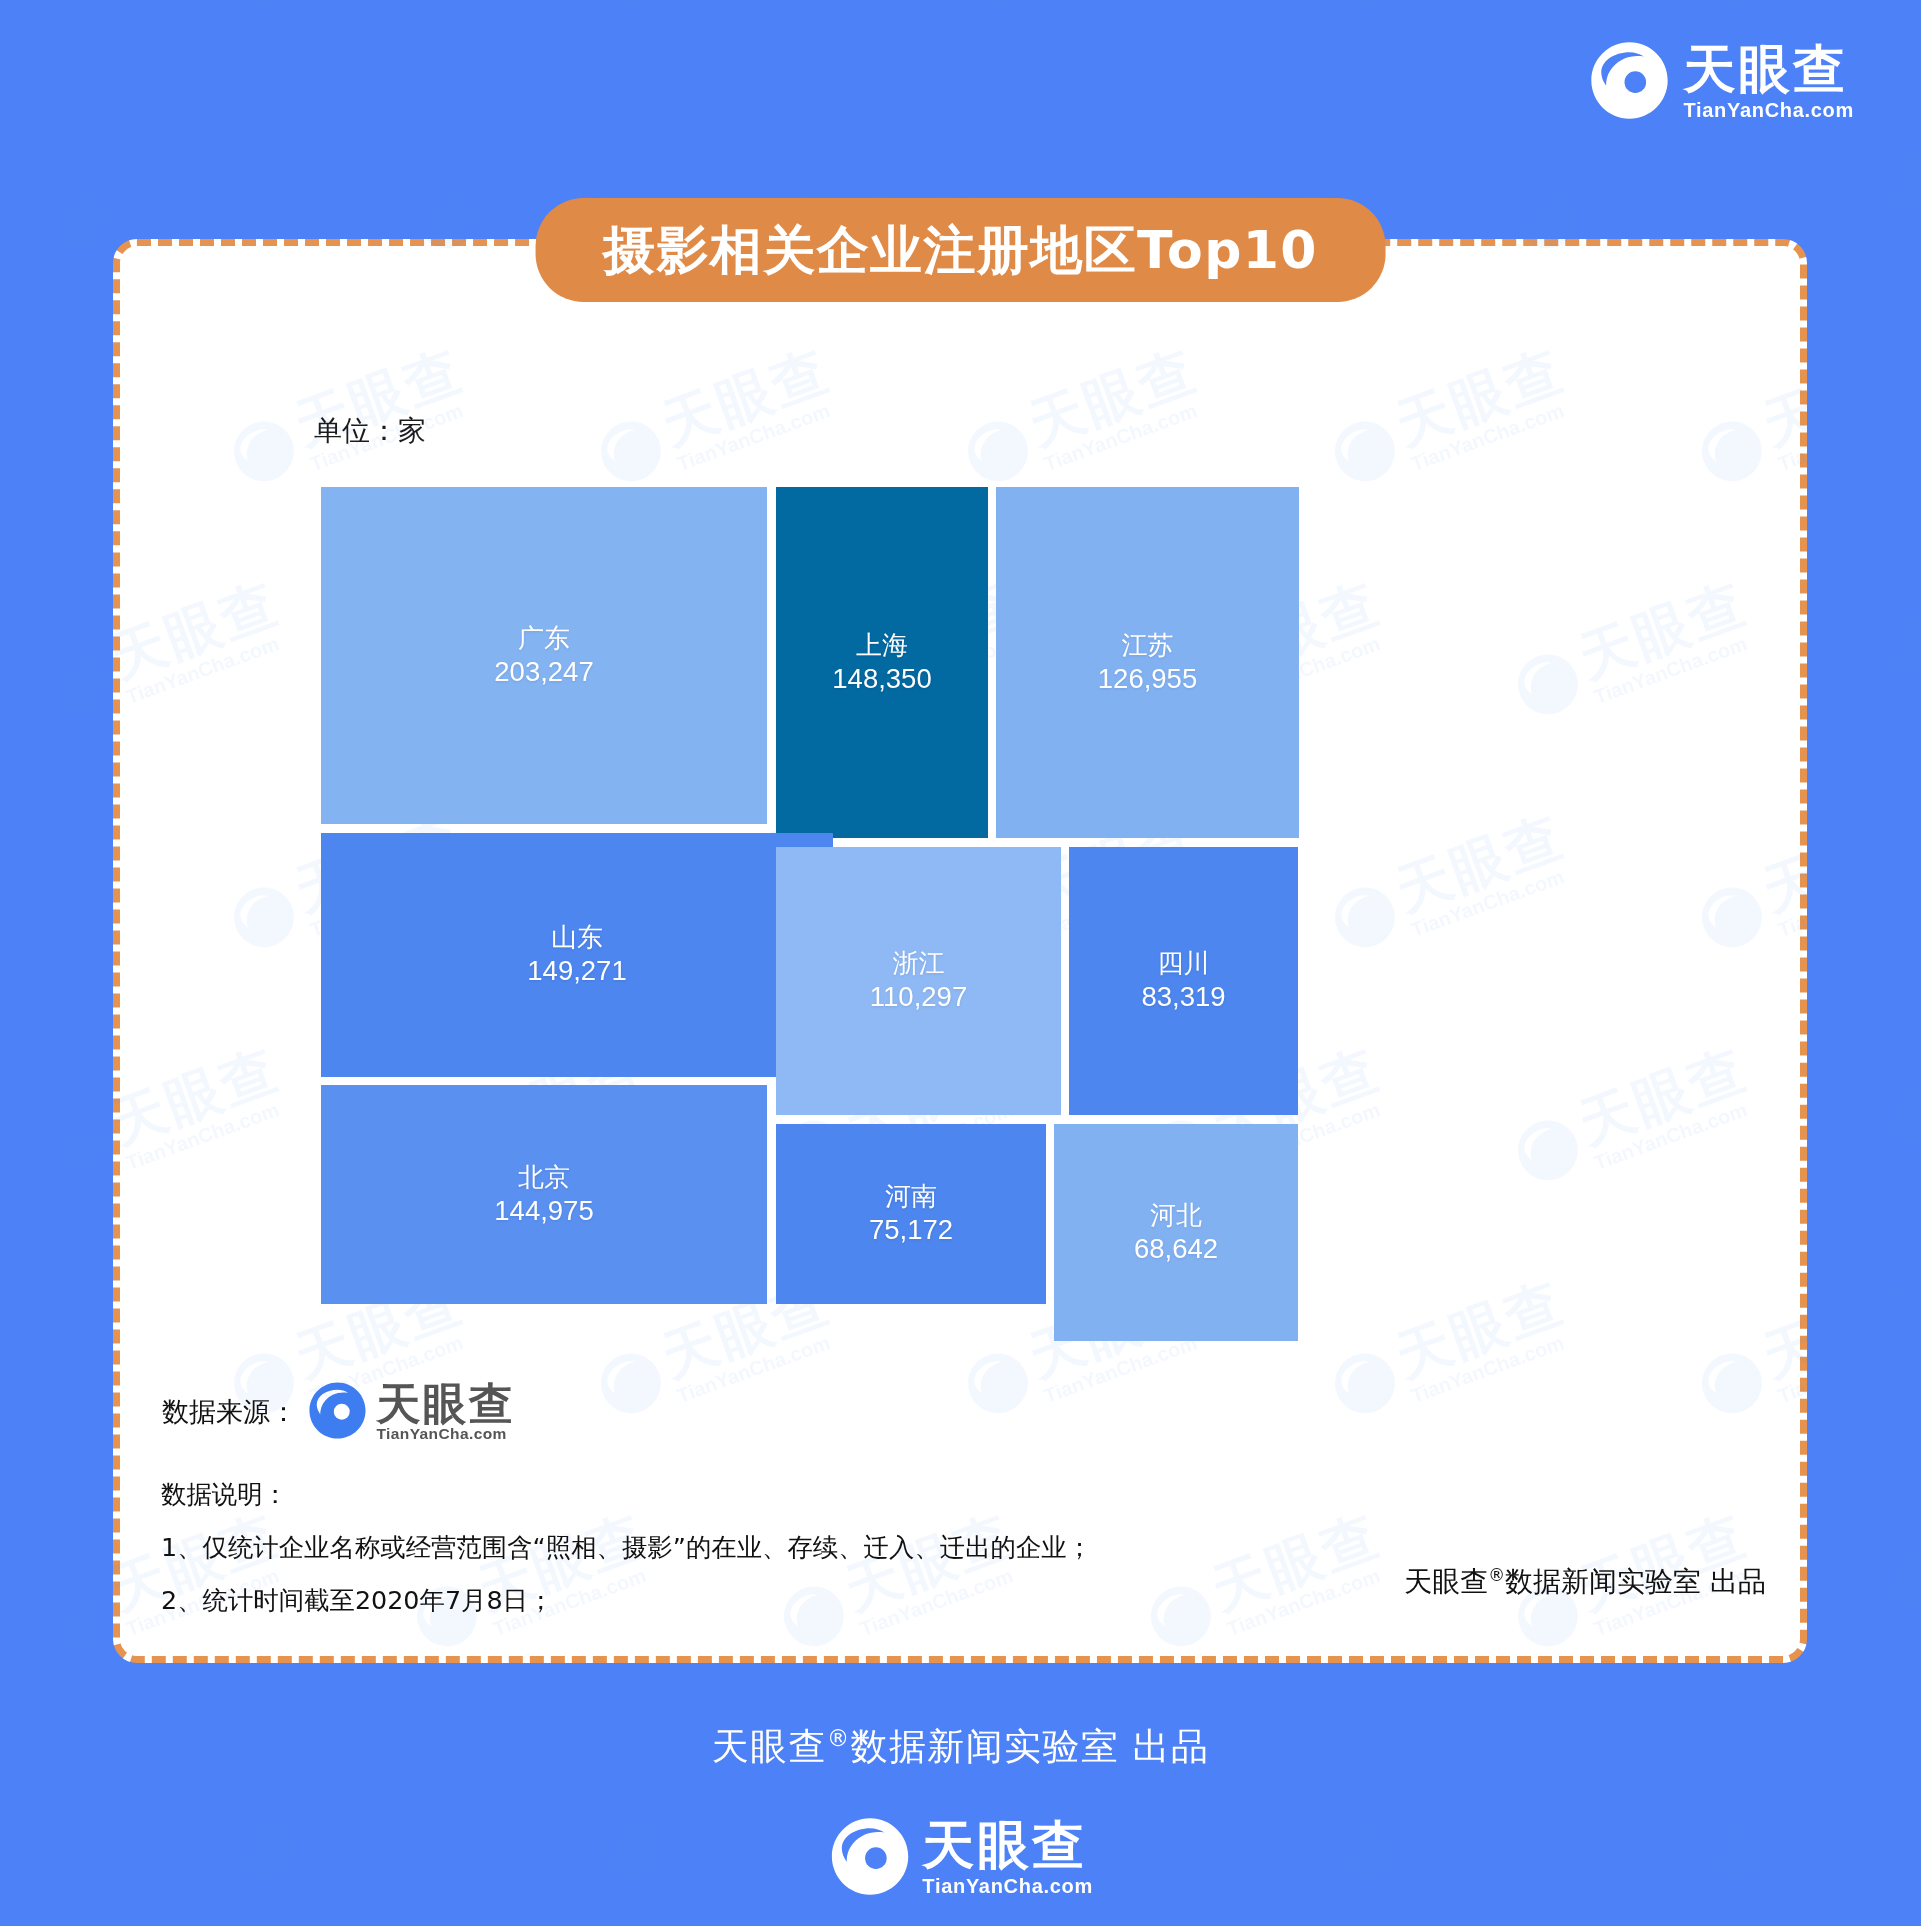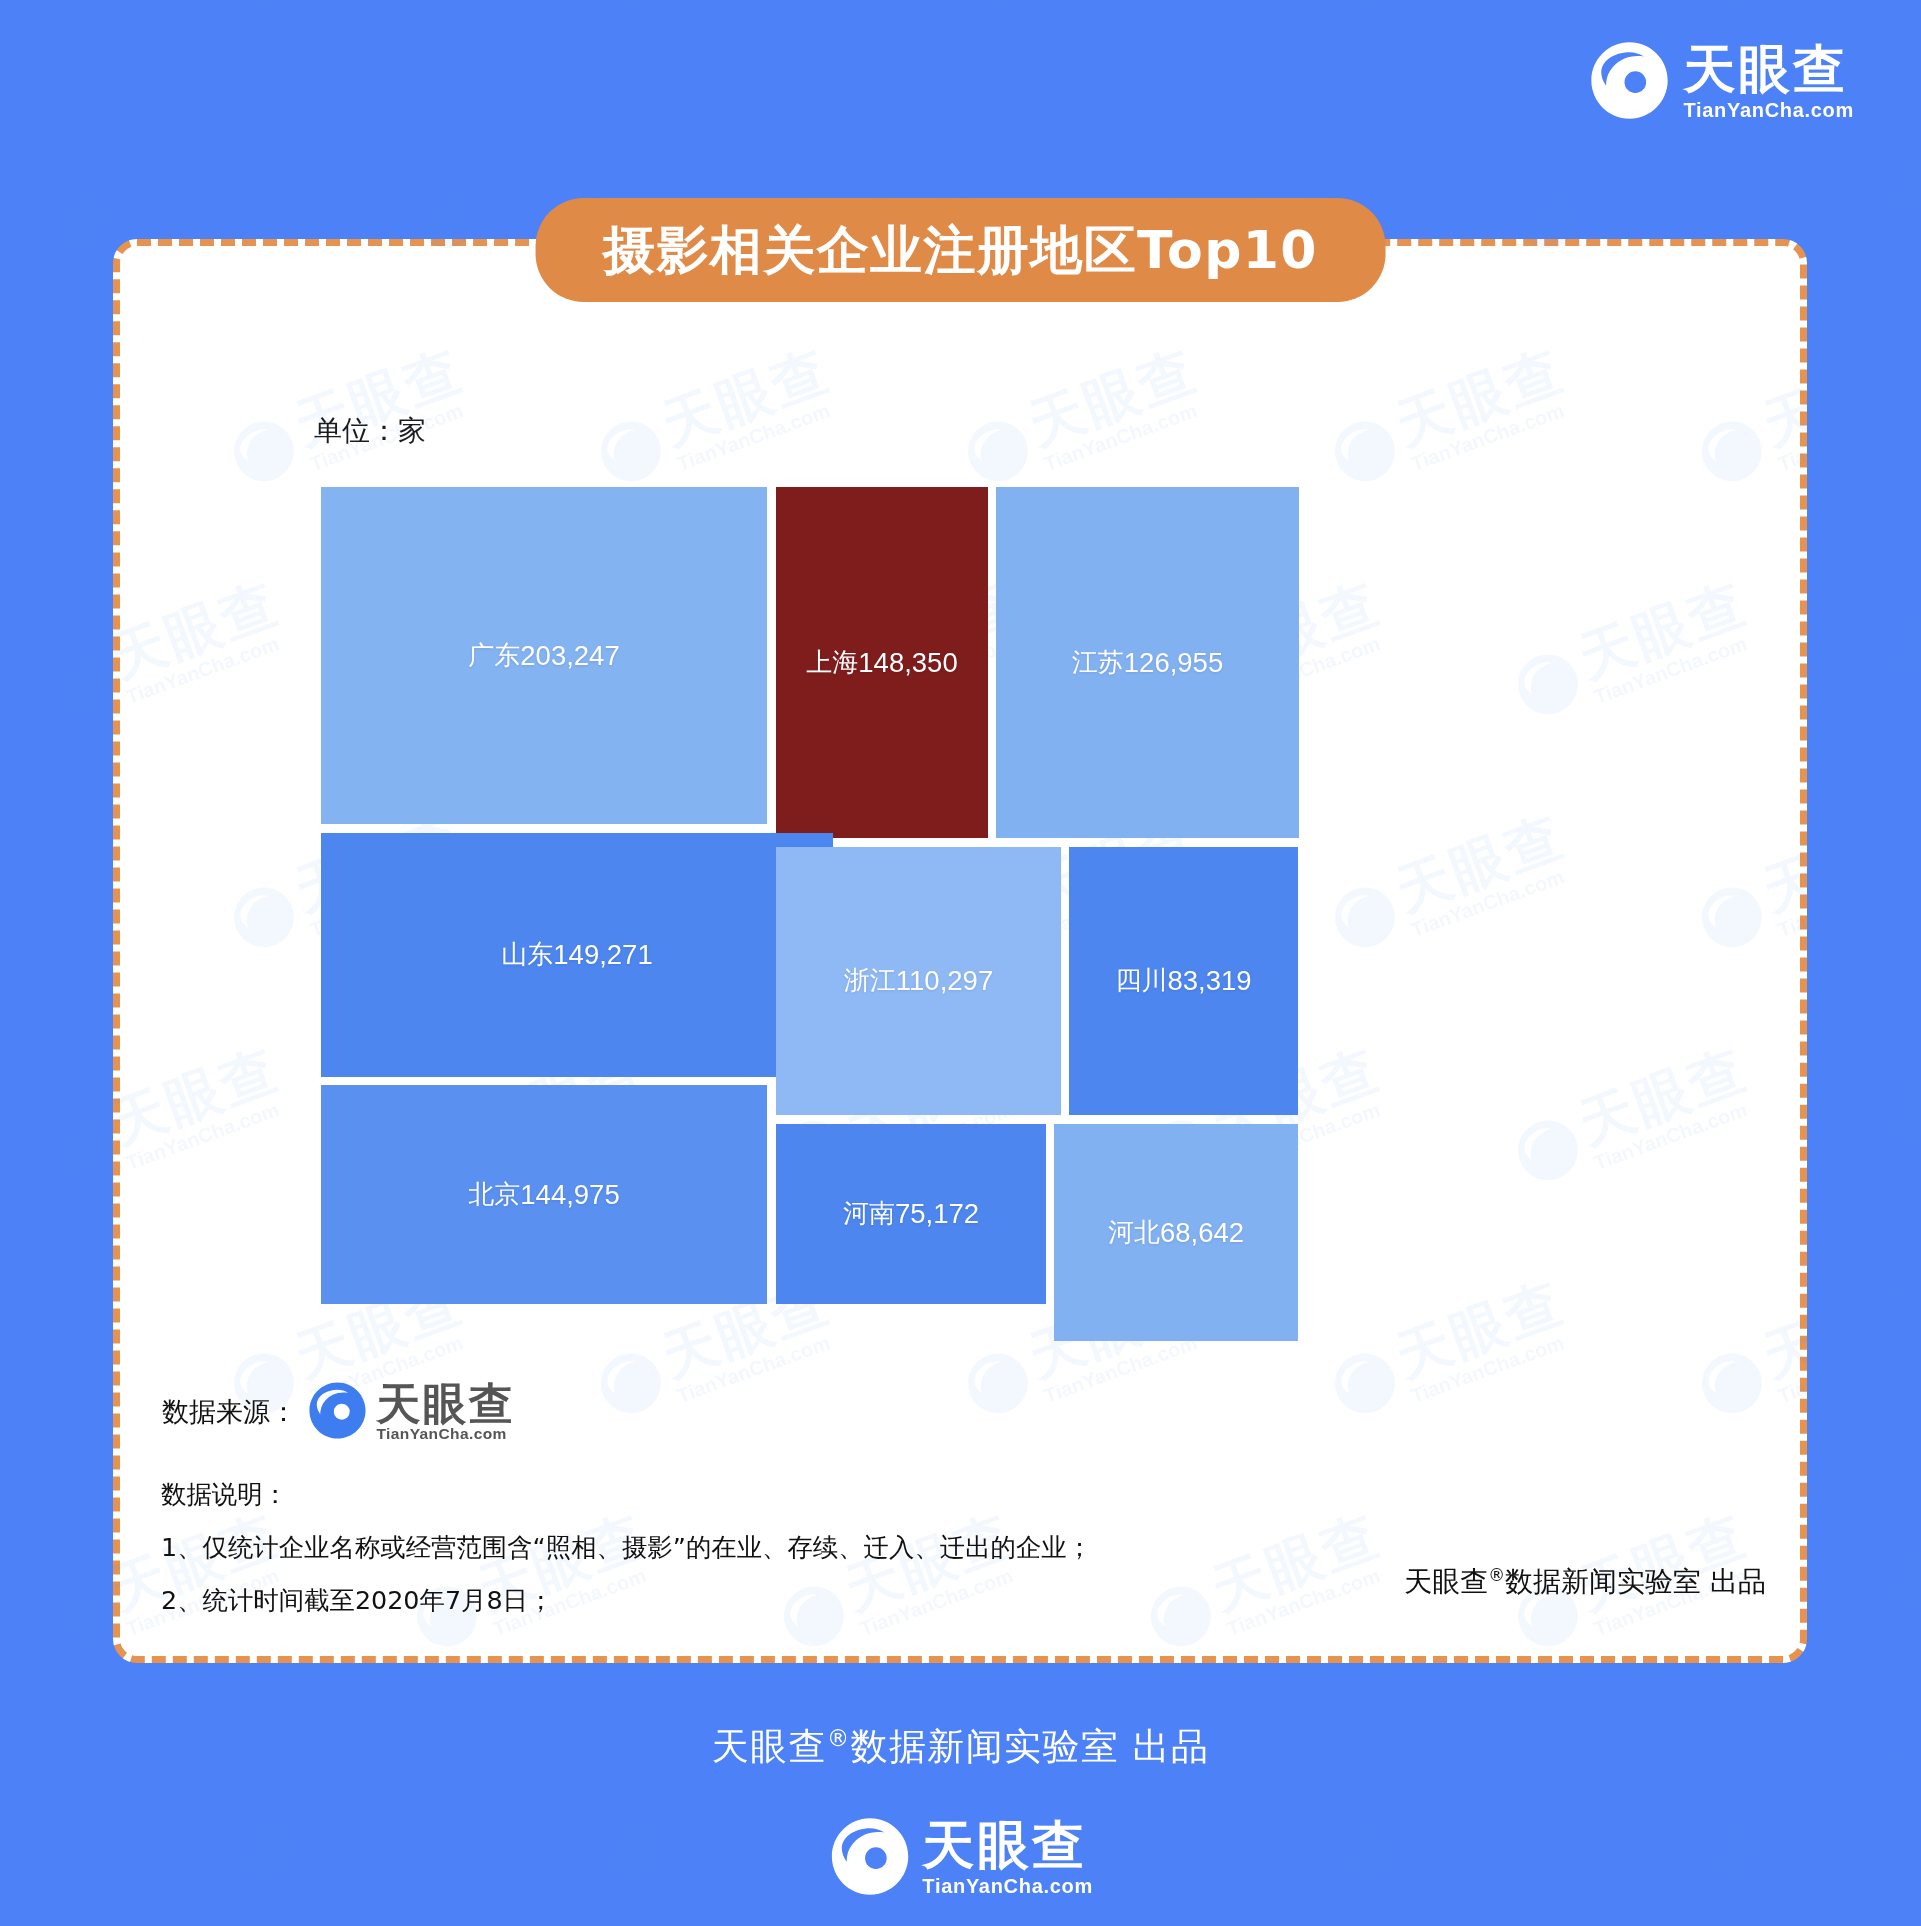--- a/index.html
+++ b/index.html
@@ -65,21 +65,21 @@
     font-family:"DejaVu Sans",sans-serif;font-size:28px;color:#1b1b1b;margin-top:6px;
   }
 
   
   .treemap{
     position:absolute;left:321px;top:487px;width:978px;height:817px;
     z-index:4;
   }
   .cell{
     position:absolute;
-    display:flex;flex-direction:row;align-items:center;justify-content:center;
+    display:flex;flex-direction:column;align-items:center;justify-content:center;
     color:#fff;box-sizing:border-box;
     text-shadow:0 1.4px 2.8px rgba(0,0,0,.10);
   }
   .cell .cname{font-family:"DejaVu Sans",sans-serif;font-size:26px;line-height:1.22;font-weight:normal;}
   .cell .cval{font-family:"Liberation Sans",sans-serif;font-size:27.5px;line-height:1.22;}
 
   
   .source-row{
     position:absolute;left:162px;top:1380px;display:flex;align-items:center;gap:10px;z-index:5;
   }
@@ -682,21 +682,21 @@
   <div class="title-text">摄影相关企业注册地区Top10</div>
 </div>
 
 <div class="unit-label">单位：家</div>
 
 <div class="treemap" id="treemap">
     <div class="cell" style="left: 0px; top: 0px; width: 446px; height: 337px; background: rgb(132, 179, 242);">
       <div class="cname">广东</div>
       <div class="cval">203,247</div>
     </div>
-    <div class="cell" style="left: 455px; top: 0px; width: 212px; height: 351px; background: #7f1d1d;">
+    <div class="cell" style="left: 455px; top: 0px; width: 212px; height: 351px; background: #0369a1;">
       <div class="cname">上海</div>
       <div class="cval">148,350</div>
     </div>
     <div class="cell" style="left: 675px; top: 0px; width: 303px; height: 351px; background: rgb(130, 177, 242);">
       <div class="cname">江苏</div>
       <div class="cval">126,955</div>
     </div>
     <div class="cell" style="left: 0px; top: 346px; width: 512px; height: 244px; background: rgb(77, 134, 238);">
       <div class="cname">山东</div>
       <div class="cval">149,271</div>

